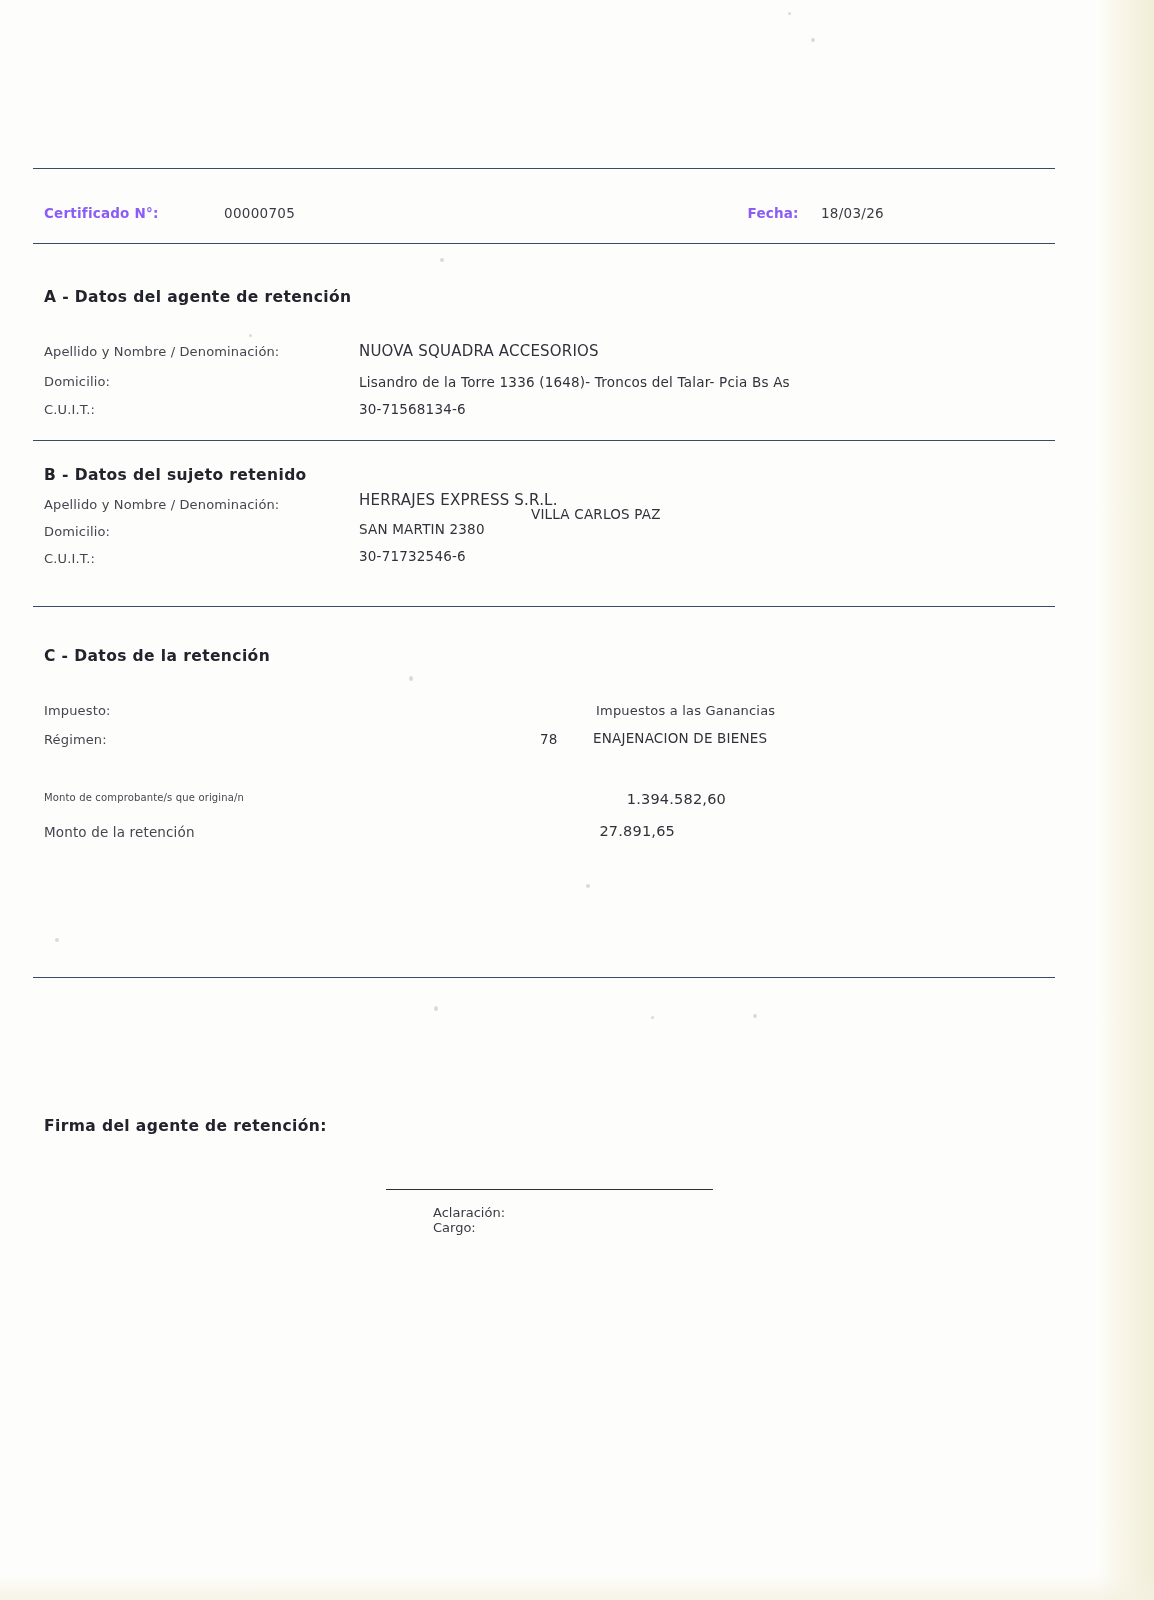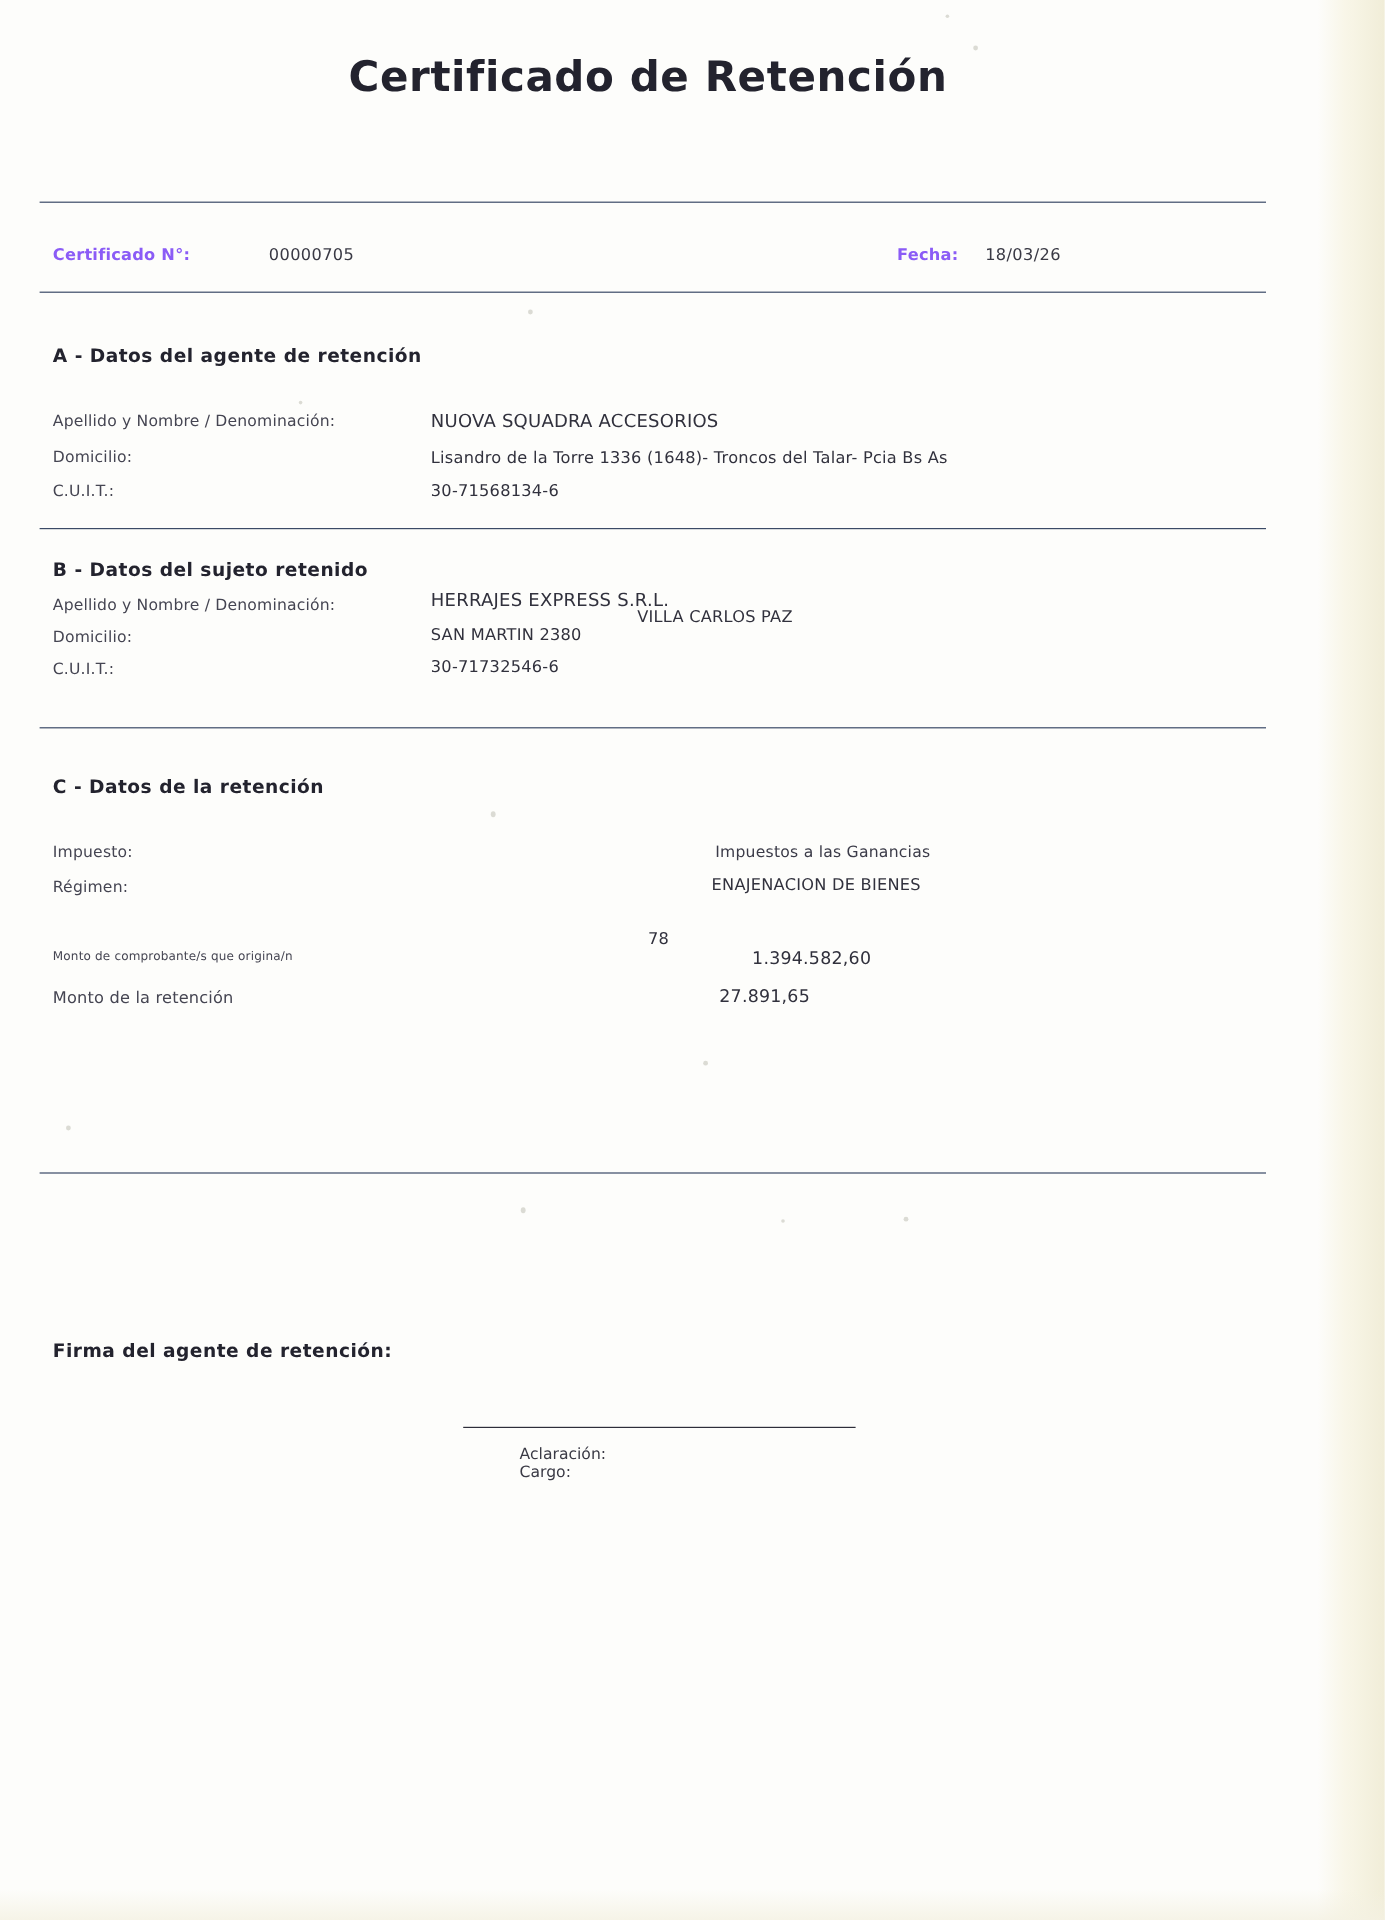--- a/index.html
+++ b/index.html
@@ -152,21 +152,20 @@
     letter-spacing: .2px;
   }
 </style>
 </head>
 <body>
 
 <div class="page">
   <div class="content">
 
     <div class="title">
-      <span>Certificado de Retención</span>
     </div>
 
     <div class="rule" style="top:168px;"></div>
 
     <div class="hdr-row">
       <div class="hdr-left">
         <span class="hdr-label">Certificado N°:</span>
         <span class="hdr-value">00000705</span>
       </div>
       <div class="hdr-right">
@@ -203,21 +202,21 @@
     <div class="field-value small" style="left:359px; top:548px;">30-71732546-6</div>
 
     <div class="rule" style="top:606px;"></div>
 
     <div class="section-title" style="left:44px; top:647px;">C - Datos de la retención</div>
 
     <div class="field-label" style="left:44px; top:703px;">Impuesto:</div>
     <div class="field-value" style="left:596px; top:703px; font-size:13px; color:#3b3b48;">Impuestos a las Ganancias</div>
 
     <div class="field-label" style="left:44px; top:732px;">Régimen:</div>
-    <div class="field-value small" style="left:540px; top:731px;margin-top:44px;">78</div>
+    <div class="field-value small" style="left:540px; top:731px;">78</div>
     <div class="field-value small" style="left:593px; top:730px;">ENAJENACION DE BIENES</div>
 
     <div class="field-label" style="left:44px; top:792px; font-size:10px;">Monto de comprobante/s que origina/n</div>
     <div class="num-right" style="left:500px; top:791px; width:226px;">1.394.582,60</div>
 
     <div class="field-label" style="left:44px; top:824px; font-size:13.5px;text-align:center;">Monto de la retención</div>
     <div class="num-right" style="left:460px; top:823px; width:215px;">27.891,65</div>
 
     <div class="rule" style="top:977px;"></div>
 

